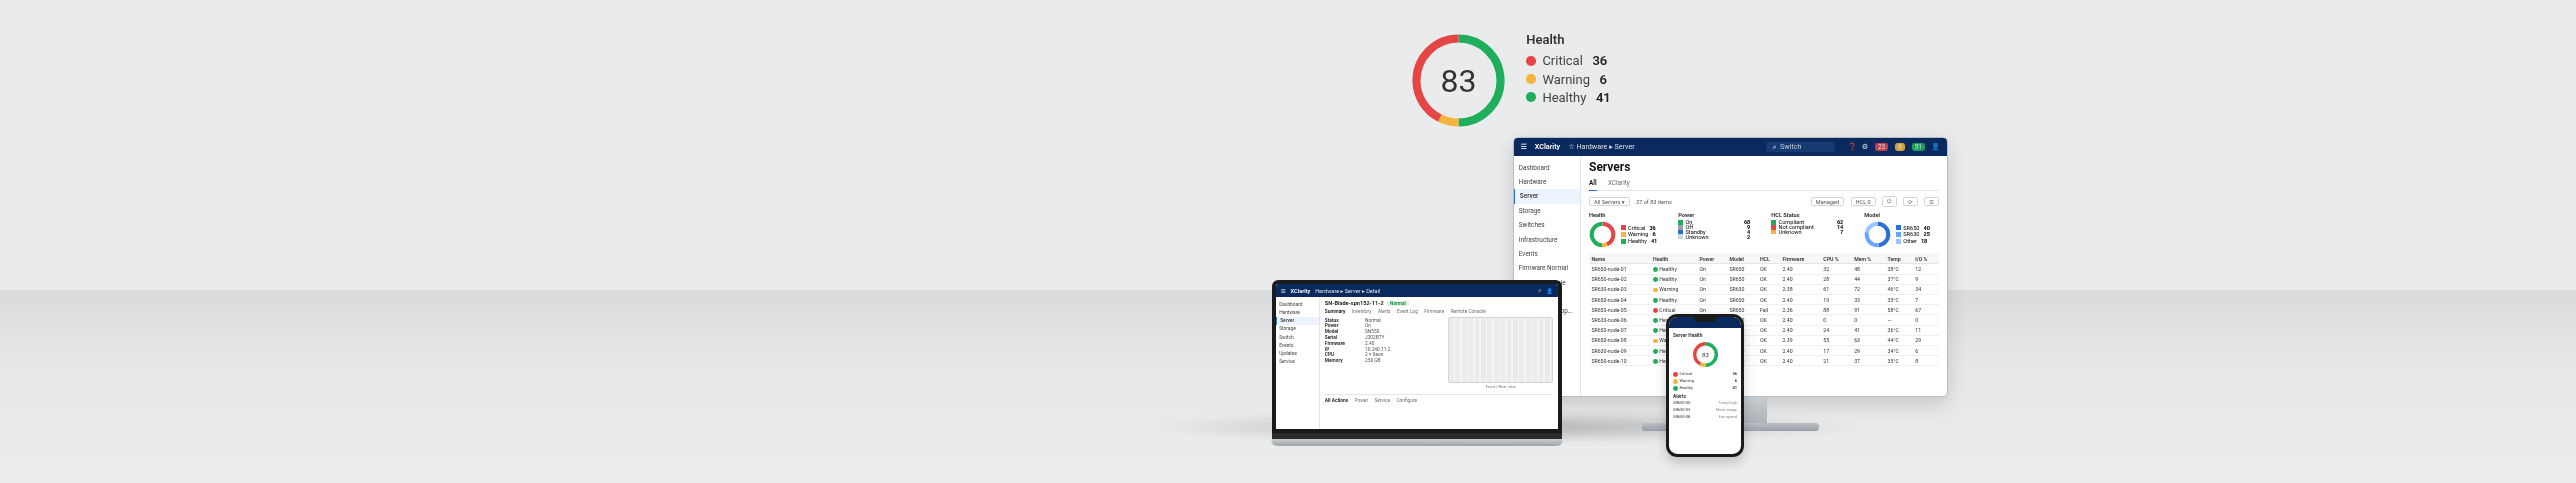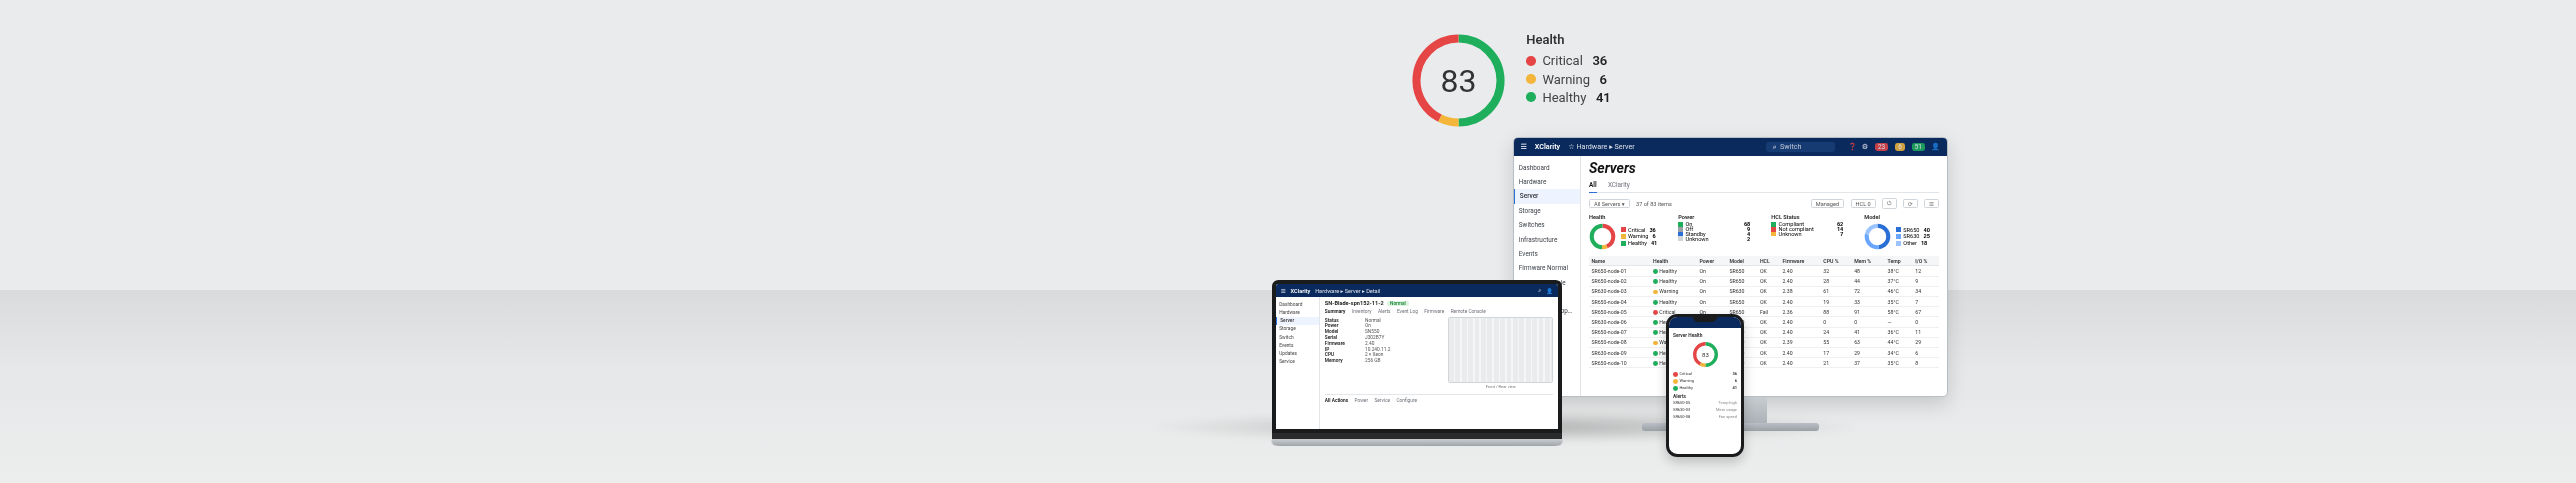--- a/index.html
+++ b/index.html
@@ -28,21 +28,21 @@
   .topbar .crumbs{opacity:.85;}
   .topbar .flex{flex:1;}
   .topbar .search{background:#163a72;border-radius:2.4px;padding:0.8px 6.4px;width:56px;display:flex;align-items:center;gap:3.2px;}
   .topbar .pill{border-radius:2.4px;padding:0 3.2px;font-size:6.4px;}
   .topbar .icons span{margin-left:4.8px;opacity:.85;}
   .body{display:flex;height:calc(100% - 17.7px);}
   .sidebar{width:66px;border-right:0.8px solid #e3e6e9;font-size:6.4px;color:#3a3f45;padding:4.8px 0;}
   .sidebar .item{padding:3.2px 4.8px;white-space:nowrap;overflow:hidden;text-overflow:ellipsis;}
   .sidebar .item.active{background:#eef4ff;border-left:1.6px solid #2a6fd6;font-weight:600;}
   .main{flex:1;padding:4.8px 8px;overflow:hidden;}
-  .main h1{font-size:14px;margin:0 0 4.8px;font-weight:700;color:#111;font-style:italic;}
+  .main h1{font-size:12px;margin:0 0 4.8px;font-weight:700;color:#111;}
   .tabs{display:flex;gap:11.3px;font-size:6.4px;color:#6b7078;border-bottom:0.8px solid #e3e6e9;padding-bottom:3.2px;}
   .tabs .tab.active{color:#111;font-weight:600;border-bottom:1.6px solid #2a6fd6;margin-bottom:-4px;padding-bottom:2.4px;}
   .toolbar{display:flex;align-items:center;gap:6.4px;font-size:5.6px;color:#555;margin:4.8px 0;}
   .toolbar .btn{border:0.8px solid #d0d5da;border-radius:1.6px;padding:0.8px 4px;}
   .summary{display:flex;gap:21px;margin:3.2px 0 6.4px;}
   .sumcard{font-size:5.6px;}
   .sumcard .label{font-weight:600;color:#222;margin-bottom:3.2px;}
   .donut-mini{width:27px;height:27px;display:inline-block;vertical-align:middle;}
   .sumrows{display:inline-block;vertical-align:middle;margin-left:4.8px;}
   .sumrows div{display:flex;align-items:center;gap:2.4px;margin:0.8px 0;}

